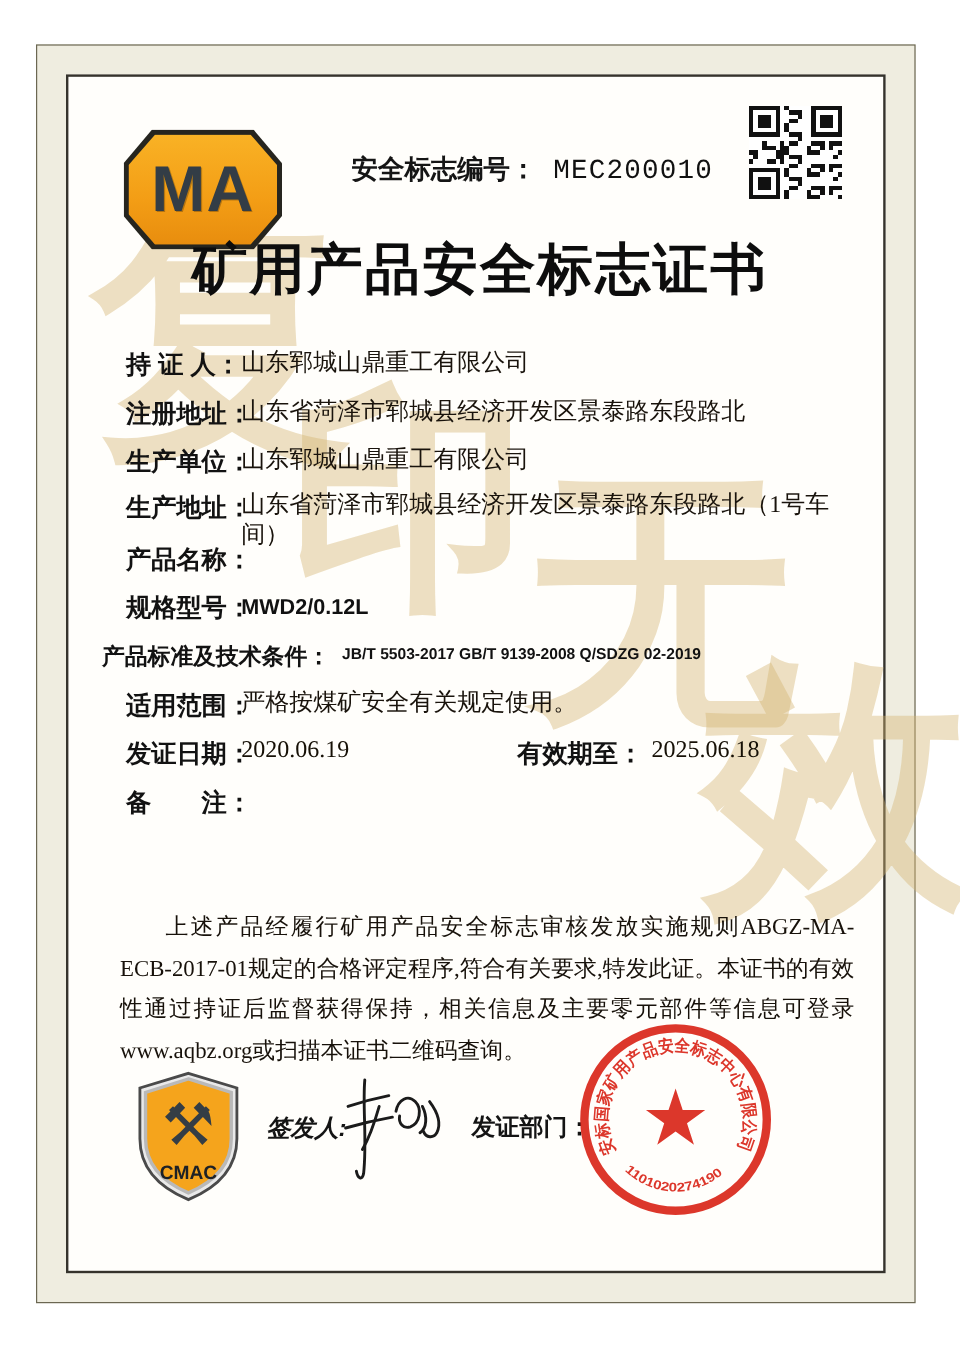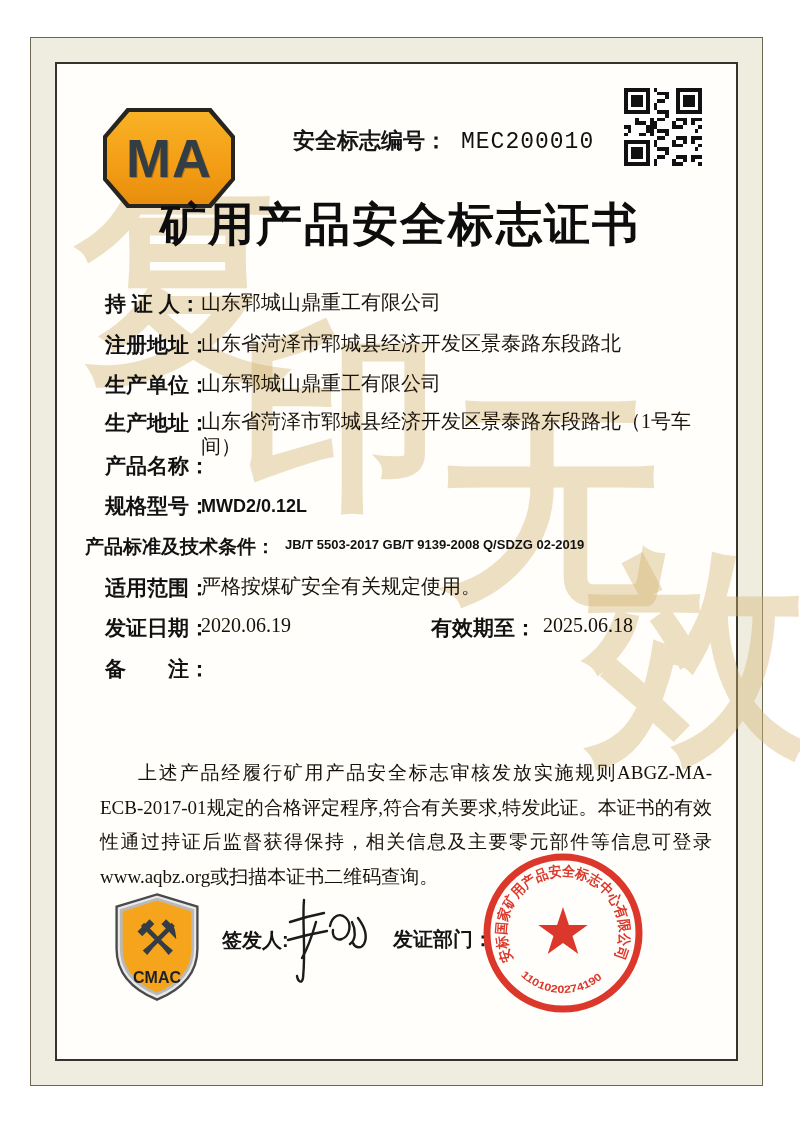--- a/index.html
+++ b/index.html
@@ -56,21 +56,21 @@
   .row.std{left:85px;}
   .row.std .flabel{width:auto;font-size:19px;margin-right:10px;}
   .dateval{font-size:20px;color:#161006;font-family:"Liberation Serif",serif;}
   
   .statement{position:absolute;left:100px;top:756px;width:612px;z-index:2;
     font-size:19px;line-height:1.82;color:#17110a;text-align:justify;text-indent:2em;
     font-family:"Liberation Serif",serif;}
   
   .cmac{position:absolute;left:110px;top:892px;z-index:2;}
   .signer{position:absolute;left:222px;top:927px;z-index:2;
-    font-family:"Liberation Sans",sans-serif;font-weight:700;font-size:20px;color:#141414;}
+    font-family:"Liberation Sans",sans-serif;font-weight:700;font-size:20px;color:#141414;font-style:italic;}
   .signature{position:absolute;left:282px;top:892px;z-index:3;}
   .dept{position:absolute;left:393px;top:926px;z-index:2;
     font-family:"Liberation Sans",sans-serif;font-weight:700;font-size:20px;color:#141414;}
   .stamp{position:absolute;left:478px;top:848px;z-index:4;opacity:.93;}
 </style>
 </head>
 <body>
 
 <div class="frame">
   <div class="frame-inner"></div>

